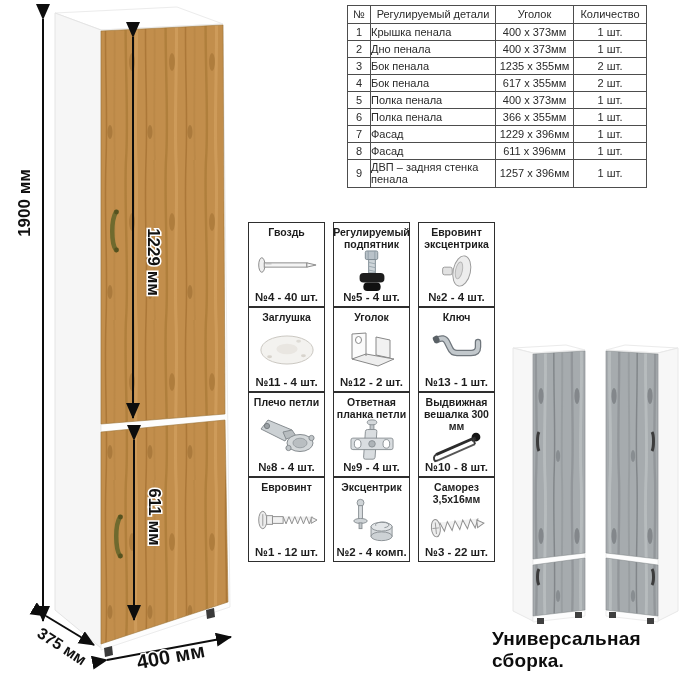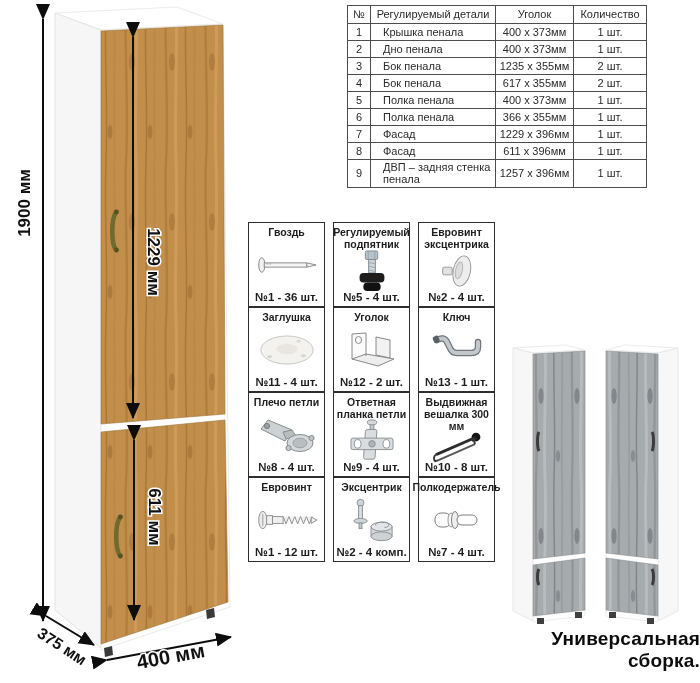--- a/index.html
+++ b/index.html
@@ -12,42 +12,42 @@
     position:absolute;left:347px;top:5px;width:299px;
     border-collapse:collapse;table-layout:fixed;
     font-size:11px;line-height:1.12;color:#2a2a2a;
   }
   .parts-table td,.parts-table th{
     border:1px solid #4d4d4d;padding:1px 2px;vertical-align:middle;
     overflow:hidden;
   }
   .parts-table th{font-weight:normal;text-align:center;height:15px;}
   .parts-table td{height:14px;text-align:center;}
-  .parts-table td.name{text-align:left;padding-left:12px;}
+  .parts-table td.name{text-align:left;padding-left:0;}
   .parts-table tr.tall td{height:24px;}
   
   .hw-grid{
     position:absolute;left:240px;top:222px;
     display:grid;grid-template-columns:85px 85px 85px;
     grid-template-rows:85px 85px 85px 85px 84px;
   }
   .hw-cell{
     border:1px solid #2e2e2e;background:#fff;
     display:flex;flex-direction:column;align-items:center;
     padding:3px 2px 2px 2px;box-sizing:border-box;margin-left:8px;
   }
   .hw-name{font-weight:bold;font-size:10.5px;line-height:1.15;text-align:center;}
   .hw-icon{flex:1;display:flex;align-items:center;justify-content:center;min-height:0;}
   .hw-count{font-weight:bold;font-size:11.5px;padding-bottom:1px;white-space:nowrap;}
   
   .cabinet-svg{position:absolute;left:0;top:0;}
   .variants-svg{position:absolute;left:495px;top:338px;}
   .variants-caption{
     position:absolute;left:492px;top:628px;width:208px;
-    text-align:right;font-weight:bold;font-size:19px;color:#0c0c0c;
+    text-align:left;font-weight:bold;font-size:19px;color:#0c0c0c;
     letter-spacing:0.2px;
   }
   svg text.dim{
     font-family:"Liberation Sans", sans-serif;font-weight:bold;fill:#111;
     paint-order:stroke;stroke:#ffffff;stroke-width:3px;
   }
 </style>
 </head>
 <body>
 
@@ -176,21 +176,21 @@
     <div class="hw-cell">
       <div class="hw-name">Гвоздь</div>
       <div class="hw-icon">
           <svg width="62" height="18" viewBox="0 0 64 18">
         <ellipse cx="6" cy="9" rx="3.2" ry="7.5" fill="#f0f0f0" stroke="#8a8a8a"></ellipse>
         <rect x="8.5" y="6.8" width="44" height="4.4" fill="#f4f4f4" stroke="#8a8a8a"></rect>
         <polygon points="52.5,6.8 62,9 52.5,11.2" fill="#f4f4f4" stroke="#8a8a8a"></polygon>
         <line x1="10" y1="7.8" x2="16" y2="7.8" stroke="#b5b5b5"></line>
       </svg>
         </div>
-      <div class="hw-count">№1 - 36 шт.</div>
+      <div class="hw-count">№4 - 40 шт.</div>
     </div>
 
     <div class="hw-cell">
       <div class="hw-name">Регулируемый подпятник</div>
       <div class="hw-icon">
           <svg width="36" height="42" viewBox="0 0 36 44">
         <rect x="11" y="1" width="13" height="9" rx="1.5" fill="#b9c2c9" stroke="#7e8a92"></rect>
         <line x1="14" y1="1" x2="14" y2="10" stroke="#93a0a8"></line>
             <line x1="21" y1="1" x2="21" y2="10" stroke="#93a0a8"></line>
         <rect x="14.5" y="10" width="7" height="14" fill="#cfd6da" stroke="#7e8a92"></rect>
@@ -330,33 +330,36 @@
         <rect x="12.5" y="26" width="3" height="6" fill="#c4c9cc" stroke="#8b9195"></rect>
         <rect x="25" y="30" width="22" height="10" fill="#d7dbde" stroke="#8b9195"></rect>
         <ellipse cx="36" cy="30" rx="11" ry="4.6" fill="#e3e6e8" stroke="#8b9195"></ellipse>
         <ellipse cx="36" cy="40" rx="11" ry="4.6" fill="#cdd2d5" stroke="#8b9195"></ellipse>
         <path d="M30,29 a7,3 0 1 1 9,2" fill="none" stroke="#8b9195"></path>
       </svg>
         </div>
       <div class="hw-count">№2 - 4 комп.</div>
     </div>
 
-
-    <div class="hw-cell">
-      <div class="hw-name">Полкодержатель</div>
-      <div class="hw-icon">
-          <svg width="56" height="26" viewBox="0 0 56 26">
-        <rect x="6" y="6" width="16" height="14" rx="6" fill="#fdfdfd" stroke="#808080"></rect>
-        <ellipse cx="22" cy="13" rx="3" ry="7" fill="#f5f5f5" stroke="#9a9a9a"></ellipse>
-        <ellipse cx="26" cy="13" rx="3.5" ry="8.5" fill="#efefef" stroke="#808080"></ellipse>
-        <rect x="28" y="8" width="20" height="10" rx="5" fill="#fdfdfd" stroke="#808080"></rect>
-      </svg>
-        </div>
-      <div class="hw-count">№7 - 4 шт.</div>
-    </div>
+    <div class="hw-cell">
+      <div class="hw-name">Саморез 3,5х16мм</div>
+      <div class="hw-icon">
+          <svg width="58" height="32" viewBox="0 0 60 32">
+        <g transform="rotate(-6 30 16)">
+          <ellipse cx="8" cy="16" rx="4.6" ry="9" fill="#ededed" stroke="#8f8f8f"></ellipse>
+          <line x1="8" y1="10" x2="8" y2="22" stroke="#9b9b9b"></line>
+              <line x1="4.5" y1="16" x2="11.5" y2="16" stroke="#9b9b9b"></line>
+          <path d="M12.5,10.5 l4,9.5 4,-9.5 4,9.5 4,-9.5 4,9.5 4,-9.5 4,9.5 4,-9.5 4,9.5 4,-9.5" fill="#f2f2f2" stroke="#8f8f8f"></path>
+          <polygon points="51,12 58,16 51,20" fill="#f2f2f2" stroke="#8f8f8f"></polygon>
+        </g>
+      </svg>
+        </div>
+      <div class="hw-count">№3 - 22 шт.</div>
+    </div>
+
 
 
   </div>
 
   <svg class="variants-svg" width="205" height="300" viewBox="0 0 205 300">
     <defs>
       <pattern id="grayoak" width="36" height="140" patternUnits="userSpaceOnUse">
         <rect width="36" height="140" fill="#a6abae"></rect>
         <path d="M5,0 C4,40 7,100 5,140" stroke="#8e9396" stroke-width="2.4" fill="none" opacity="0.85"></path>
         <path d="M14,0 C16,45 12,95 14,140" stroke="#bcc0c2" stroke-width="2.8" fill="none" opacity="0.8"></path>

